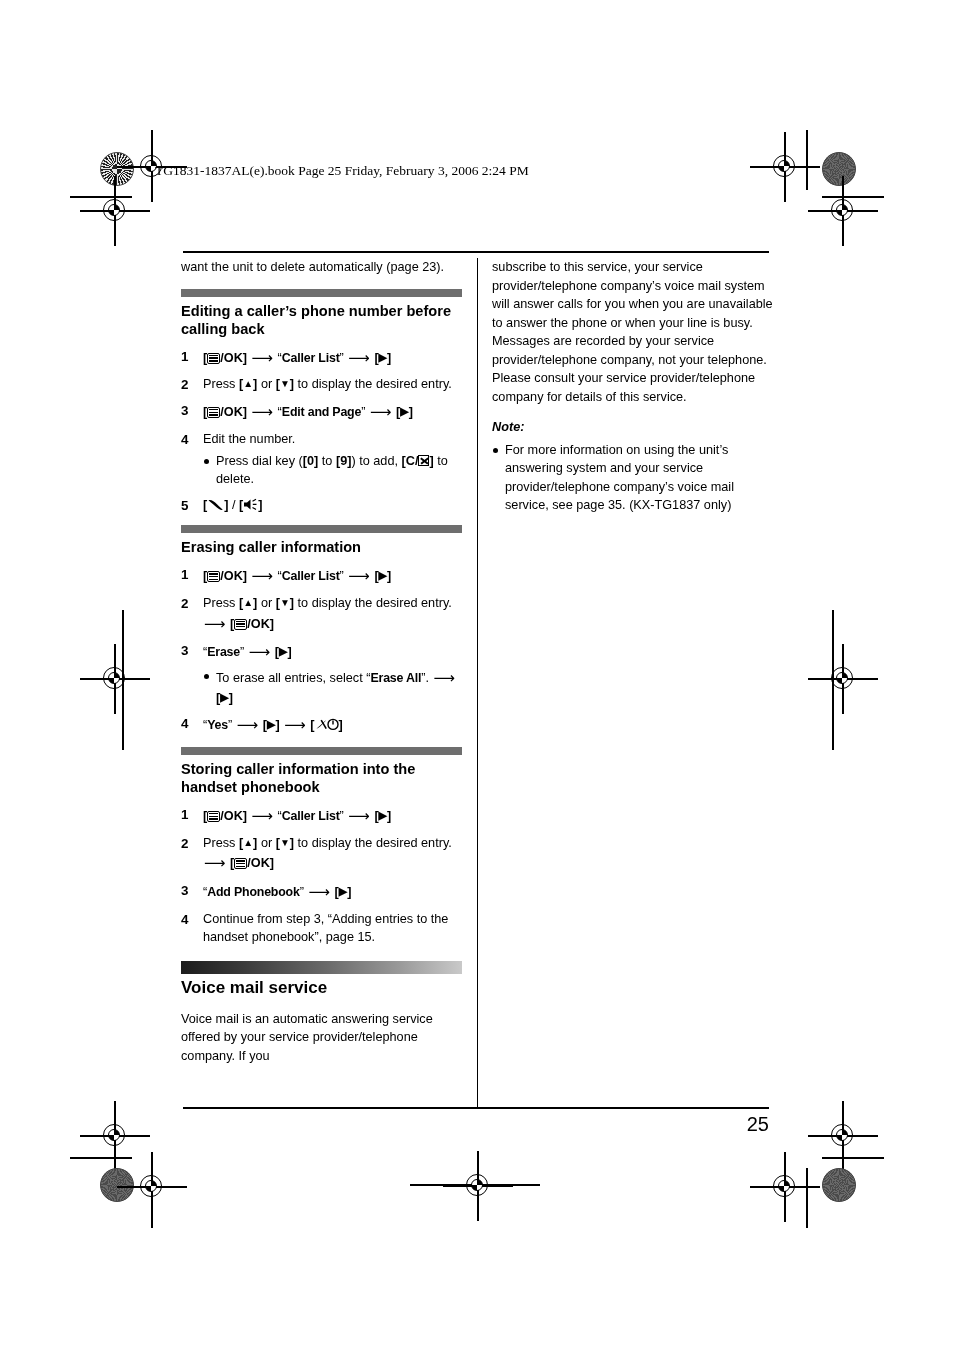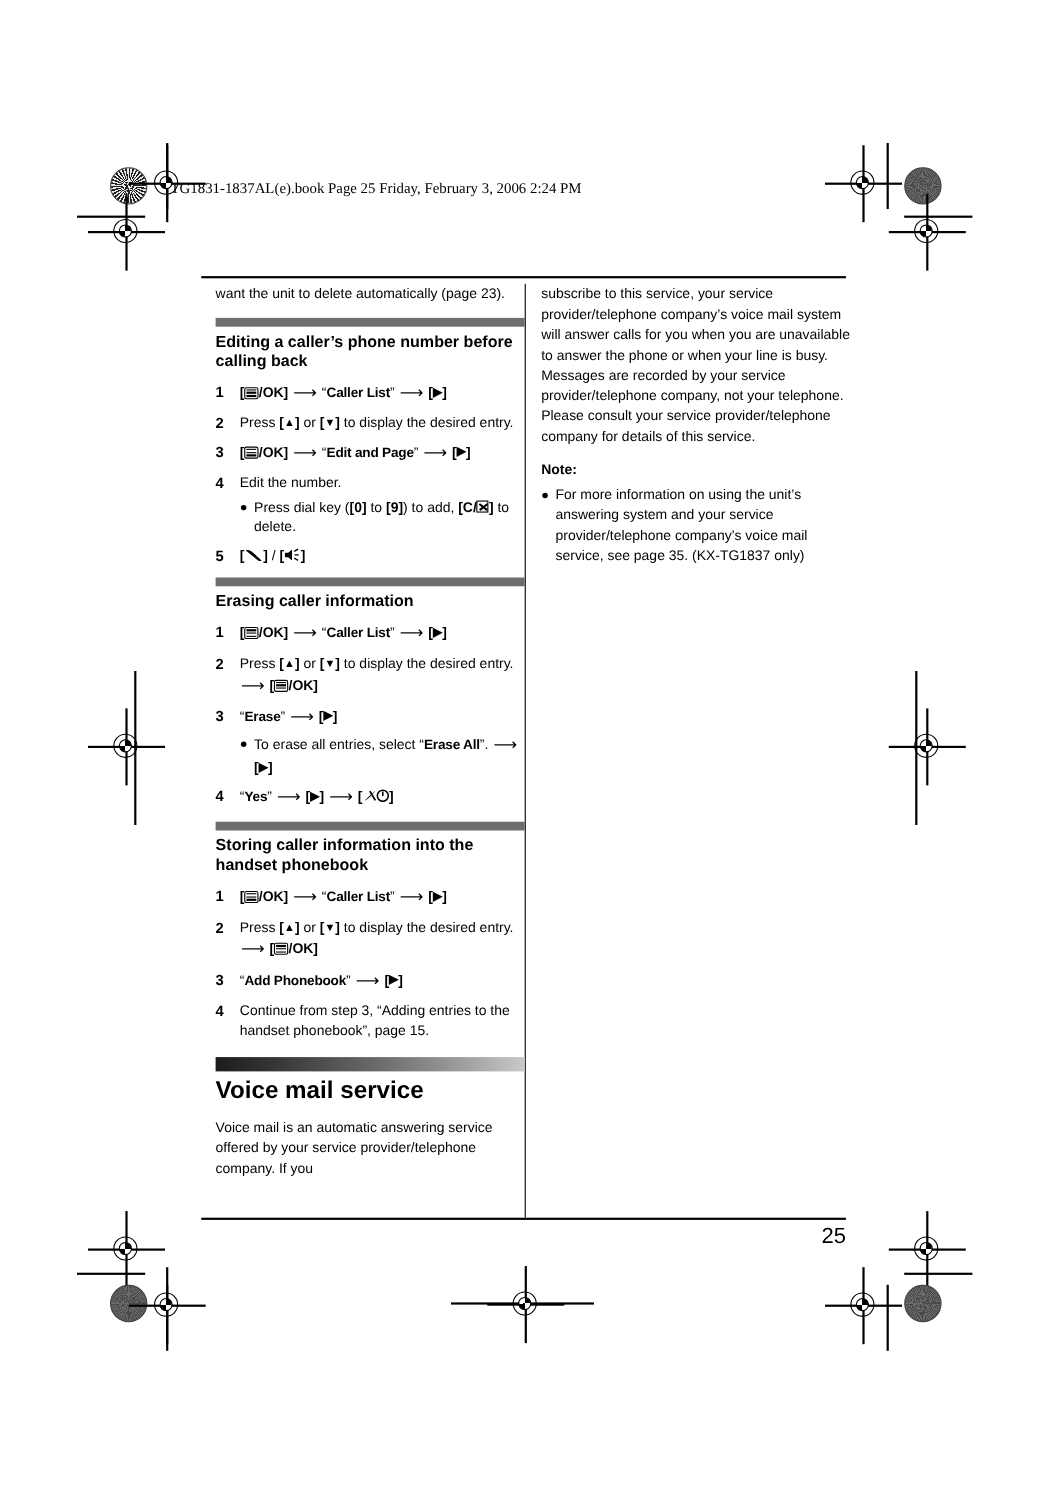--- a/index.html
+++ b/index.html
@@ -53,50 +53,50 @@
 
   .foot-rule{position:absolute;left:183px;top:1107px;width:586px;height:1.6px;background:#000;}
   .folio{
     position:absolute;left:183px;top:1113px;width:586px;text-align:right;
     font-size:20px;
   }
 
   .col-divider{position:absolute;left:477px;top:258px;width:1.2px;height:849px;background:#000;}
 
   .col{position:absolute;top:258px;width:281px;font-size:12.7px;line-height:1.46;}
-  .col-left{left:196px;}
+  .col-left{left:181px;}
   .col-right{left:492px;}
 
   p{margin:0 0 0 0;}
   .body-p{margin-bottom:12px;}
   .gbar{height:8px;background:#6e6e6e;margin-bottom:5px;}
   .gbar-grad{height:13px;margin-bottom:4px;
     background:linear-gradient(to right,#1c1c1c 0%,#3a3a3a 22%,#6a6a6a 52%,#9a9a9a 78%,#c9c9c9 100%);}
   h3.sub{
     font-size:14.6px;font-weight:bold;line-height:1.24;margin:0 0 9px 0;
   }
   h2.major{
-    font-size:22px;font-weight:bold;margin:0 0 12px 0;line-height:1.2;
+    font-size:17px;font-weight:bold;margin:0 0 12px 0;line-height:1.2;
   }
 
   
   ol.steps{list-style:none;margin:0 0 11px 0;padding:0;}
   ol.steps > li{
     position:relative;padding-left:22px;margin-bottom:7px;line-height:1.45;
   }
   ol.steps > li .num{
     position:absolute;left:0;top:0;font-weight:bold;font-size:13.4px;
   }
   ul.bullets{list-style:none;margin:4px 0 0 0;padding:0;}
   ul.bullets > li{position:relative;padding-left:13px;margin-bottom:2px;line-height:1.45;}
   ul.bullets > li:before{
     content:"";position:absolute;left:1px;top:7px;width:5px;height:5px;
     background:#000;border-radius:50%;
   }
-  .note-title{font-weight:bold;margin:0 0 2px 0;}
+  .note-title{font-weight:bold;margin:0 0 2px 0;font-style:italic;}
 
   
   .mono{font-family:Liberation Sans, sans-serif;font-size:12.4px;font-weight:bold;letter-spacing:-.2px;margin-top:44px;}
   .key{font-weight:bold;white-space:nowrap;}
   .arrow{font-size:15px;vertical-align:-1px;padding:0 1px;}
 
   
   .ico{display:inline-block;vertical-align:-2px;}
   .ico-menu{width:13px;height:11px;border:1.6px solid #000;border-radius:2px;
     box-sizing:border-box;position:relative;background:#fff;}

